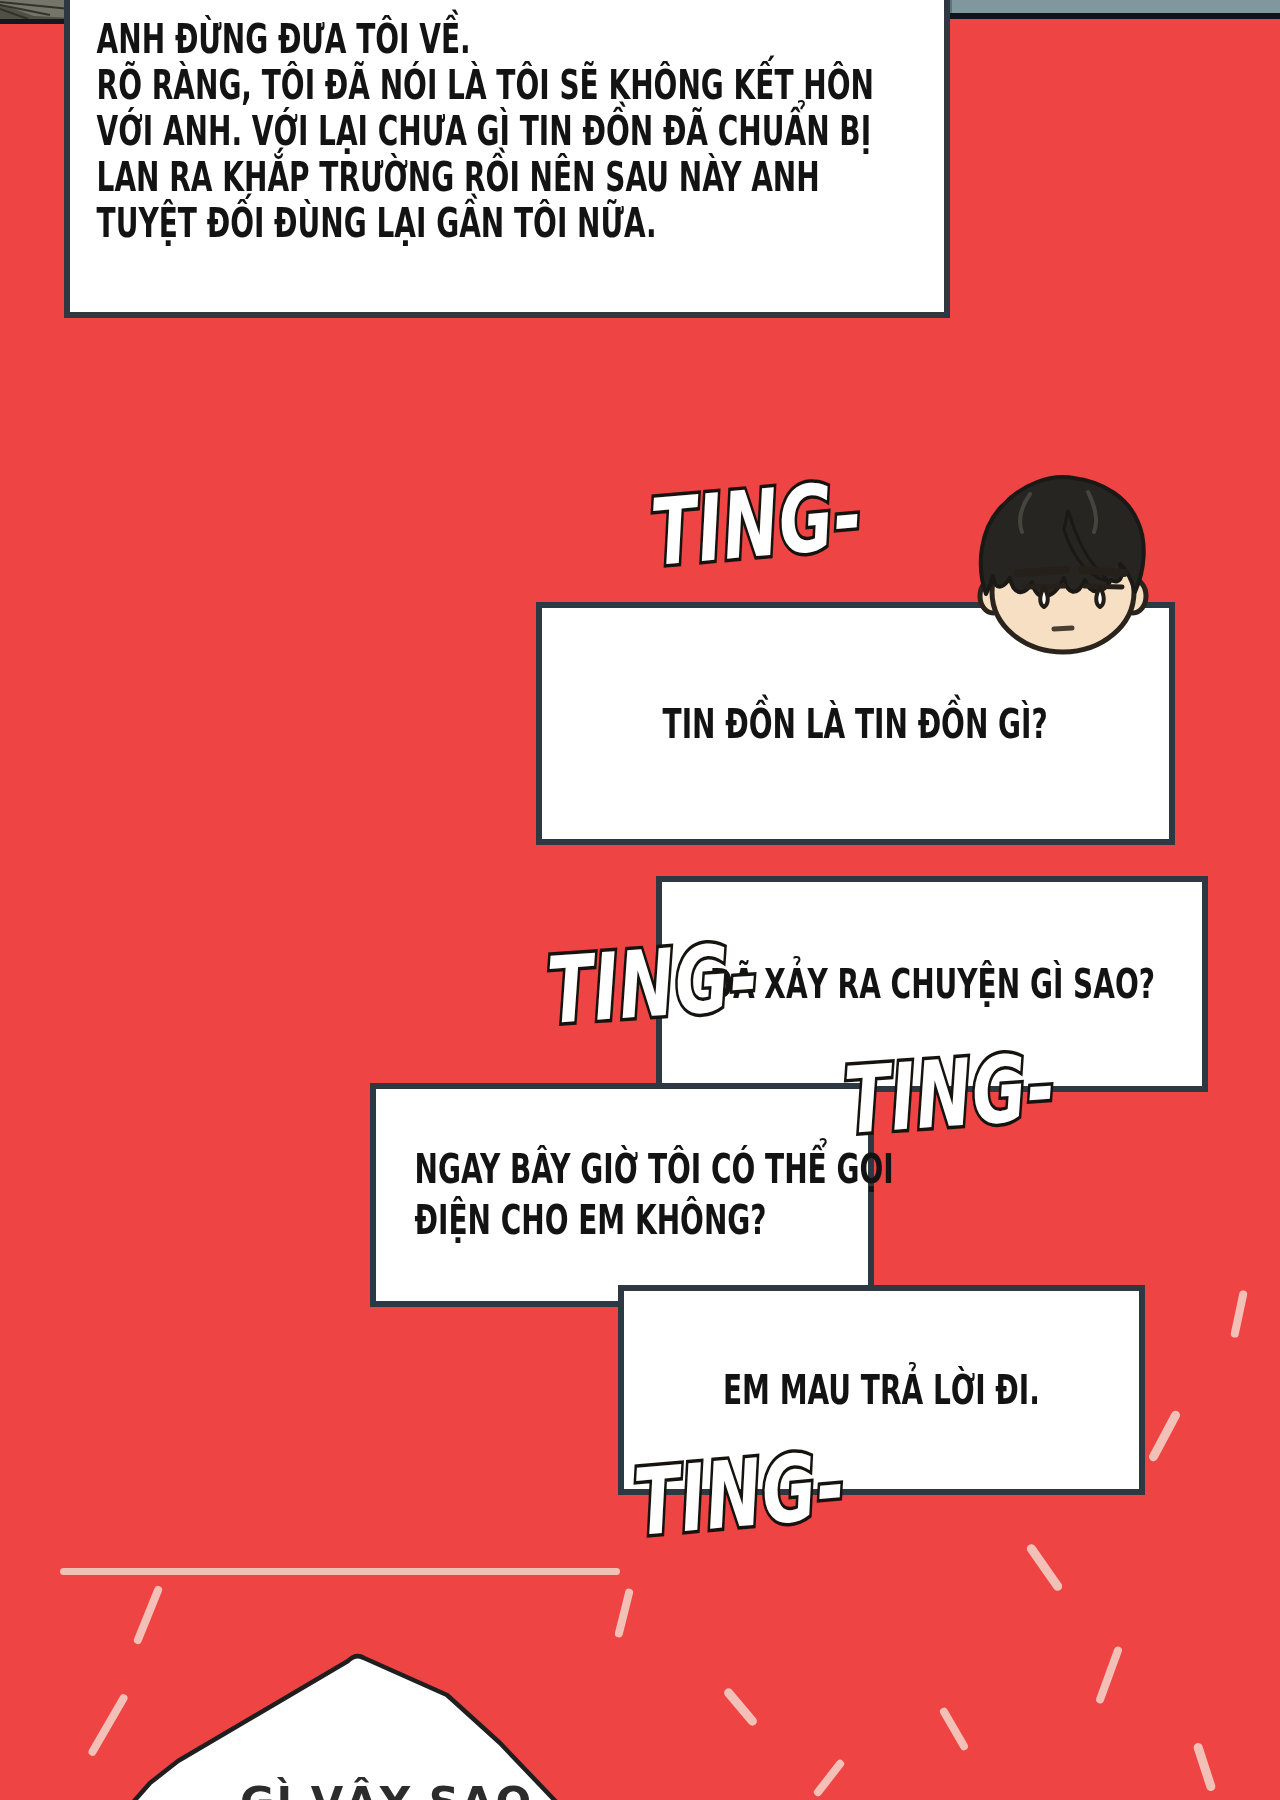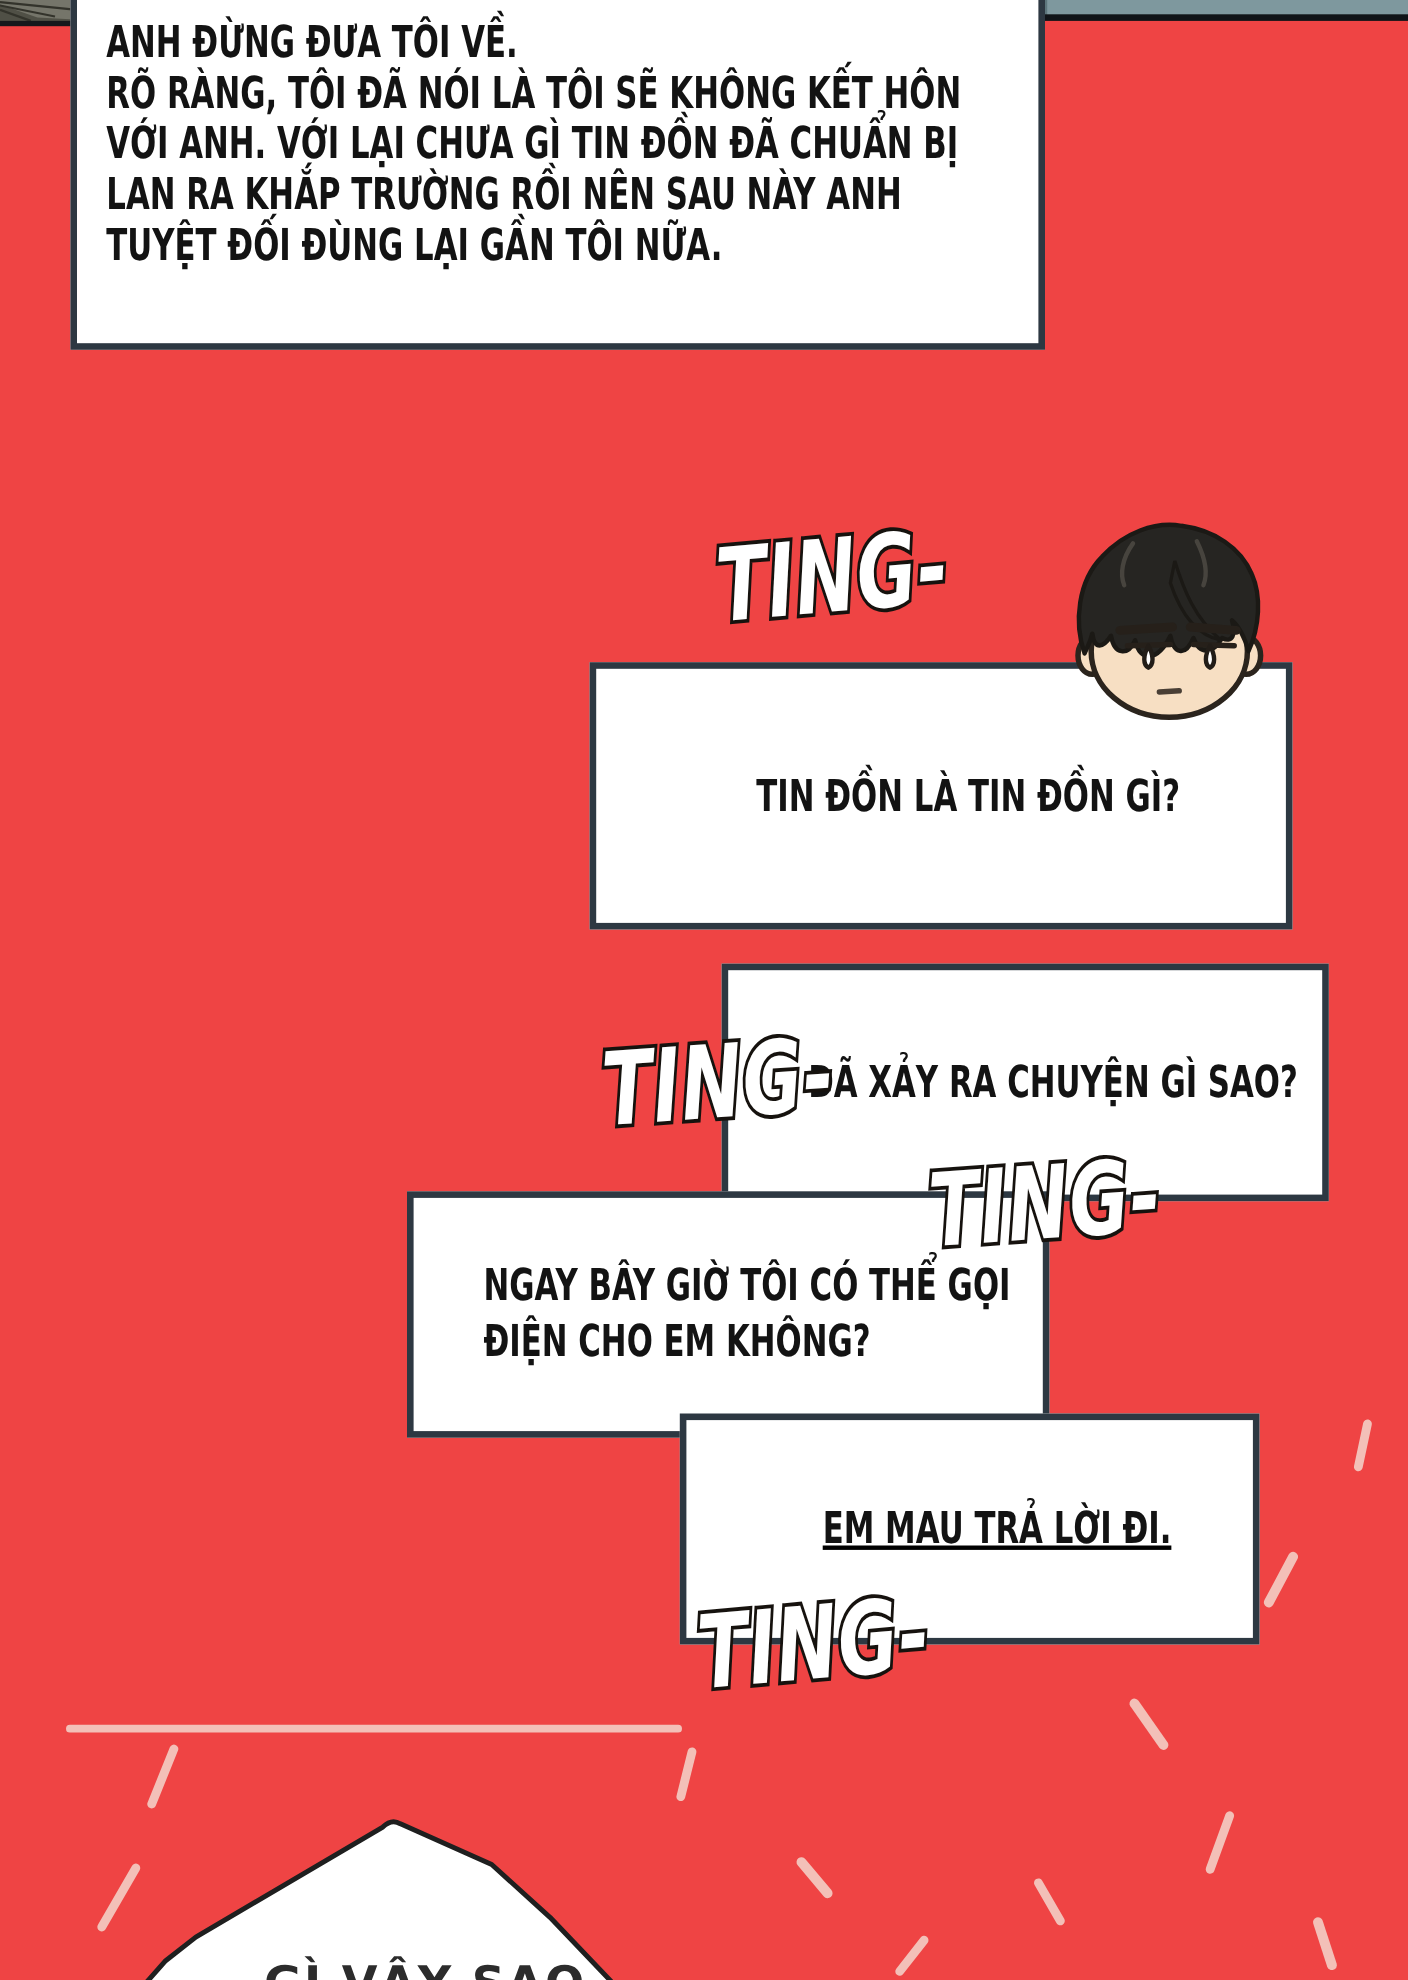--- a/index.html
+++ b/index.html
@@ -3,21 +3,21 @@
 <meta charset="utf-8">
 <style>
   html,body{margin:0;padding:0;background:#fff;}
   #page{
     position:relative;width:1280px;height:1800px;overflow:hidden;background:#ef4444;
     font-family:"DejaVu Sans",sans-serif;
   }
   .panel{
     position:absolute;background:#ffffff;border:6px solid #2d3842;box-sizing:border-box;
   }
-  .dlg{color:#131313;font-weight:700;font-size:40px;padding-left:25px;}
+  .dlg{color:#131313;font-weight:700;font-size:40px;}
   .lines{transform:scaleX(0.7);transform-origin:left top;}
   .lines div{white-space:nowrap;line-height:46px;}
   .centerbox{display:flex;align-items:center;justify-content:center;}
   .centerbox span{white-space:nowrap;transform:scaleX(0.7);transform-origin:center center;}
   .ting{
     position:absolute;font-weight:800;font-style:italic;font-size:92px;color:#ffffff;
     -webkit-text-stroke:7px #16120e;paint-order:stroke fill;white-space:nowrap;
     letter-spacing:1px;line-height:1;
   }
   .streak{position:absolute;background:#f4e9df;border-radius:6px;opacity:.75;}
@@ -116,32 +116,32 @@
   </div>
 
   <div class="panel" style="left:656px;top:876px;width:552px;height:216px;z-index:1;">
     <div class="dlg centerbox" style="width:100%;height:100%;">
       <span>ĐÃ XẢY RA CHUYỆN GÌ SAO?</span>
     </div>
   </div>
 
   <div class="ting" style="left:548px;top:946px;transform:rotate(-4deg) scaleX(0.72);transform-origin:left center;z-index:2;">TING-</div>
 
-  <div class="panel" style="left:370px;top:1083px;width:584px;height:224px;z-index:3;">
+  <div class="panel" style="left:370px;top:1083px;width:504px;height:224px;z-index:3;">
     <div class="dlg" style="display:flex;flex-direction:column;justify-content:center;height:100%;">
       <div class="lines" style="padding-left:55px;">
         <div style="line-height:51px;">NGAY BÂY GIỜ TÔI CÓ THỂ GỌI</div>
         <div style="line-height:51px;">ĐIỆN CHO EM KHÔNG?</div>
       </div>
     </div>
   </div>
 
   <div class="ting" style="left:845px;top:1056px;transform:rotate(-4deg) scaleX(0.72);transform-origin:left center;z-index:4;">TING-</div>
 
-  <div class="panel" style="left:618px;top:1285px;width:527px;height:210px;z-index:4;text-decoration:underline;">
+  <div class="panel" style="left:618px;top:1285px;width:527px;height:210px;z-index:4;">
     <div class="dlg centerbox" style="width:100%;height:100%;">
       <span>EM MAU TRẢ LỜI ĐI.</span>
     </div>
   </div>
 
   <div class="ting" style="left:635px;top:1458px;transform:rotate(-5deg) scaleX(0.72);transform-origin:left center;z-index:5;">TING-</div>
 
   <div style="position:absolute;left:100px;top:1620px;width:500px;height:185px;">
     <svg width="500" height="185" viewBox="0 0 500 185">
       <path d="M 28,188 L 50,163 L 78,141 L 248,41 Q 256,33 264,38 L 347,75 L 400,123 L 462,188 Z" fill="#ffffff" stroke="#1f1f1f" stroke-width="4.5" stroke-linejoin="round"></path>

